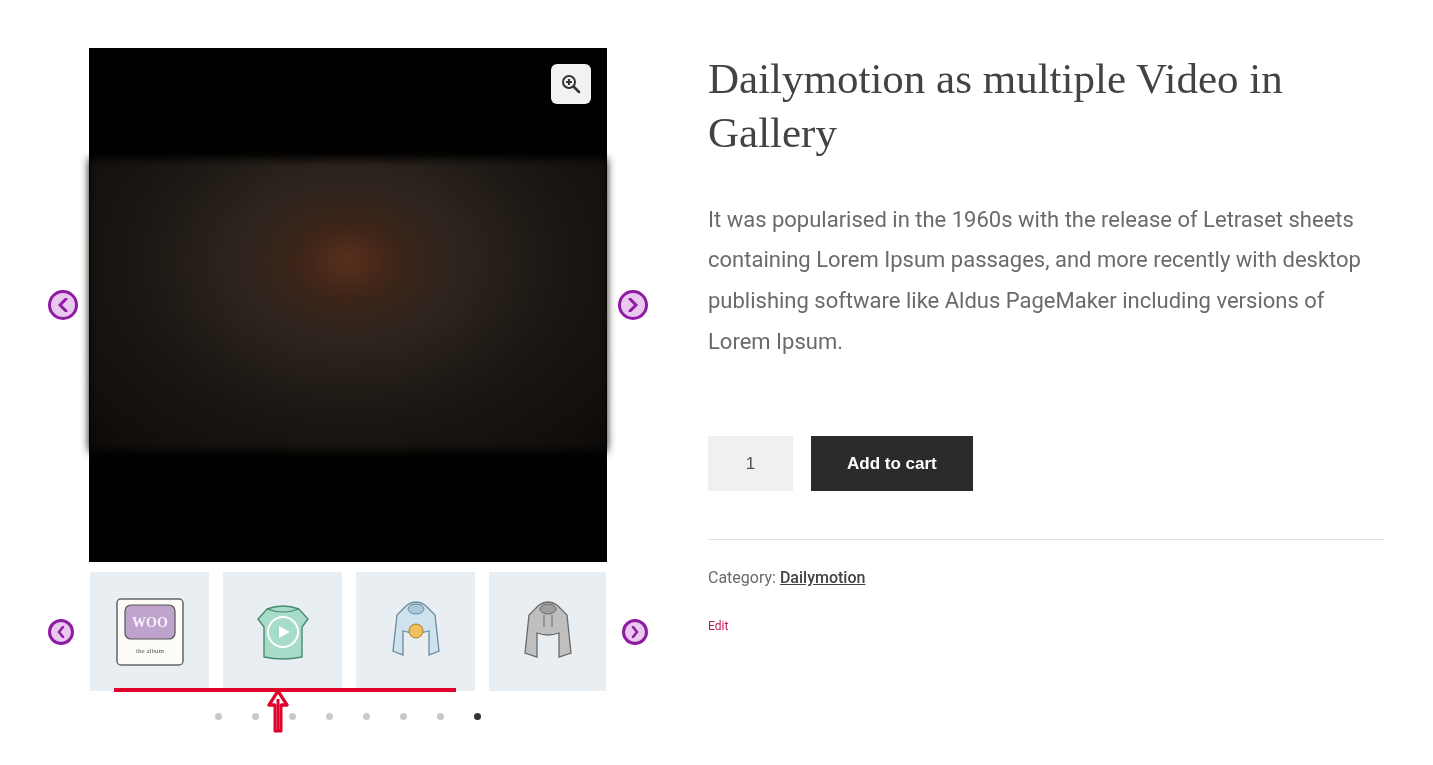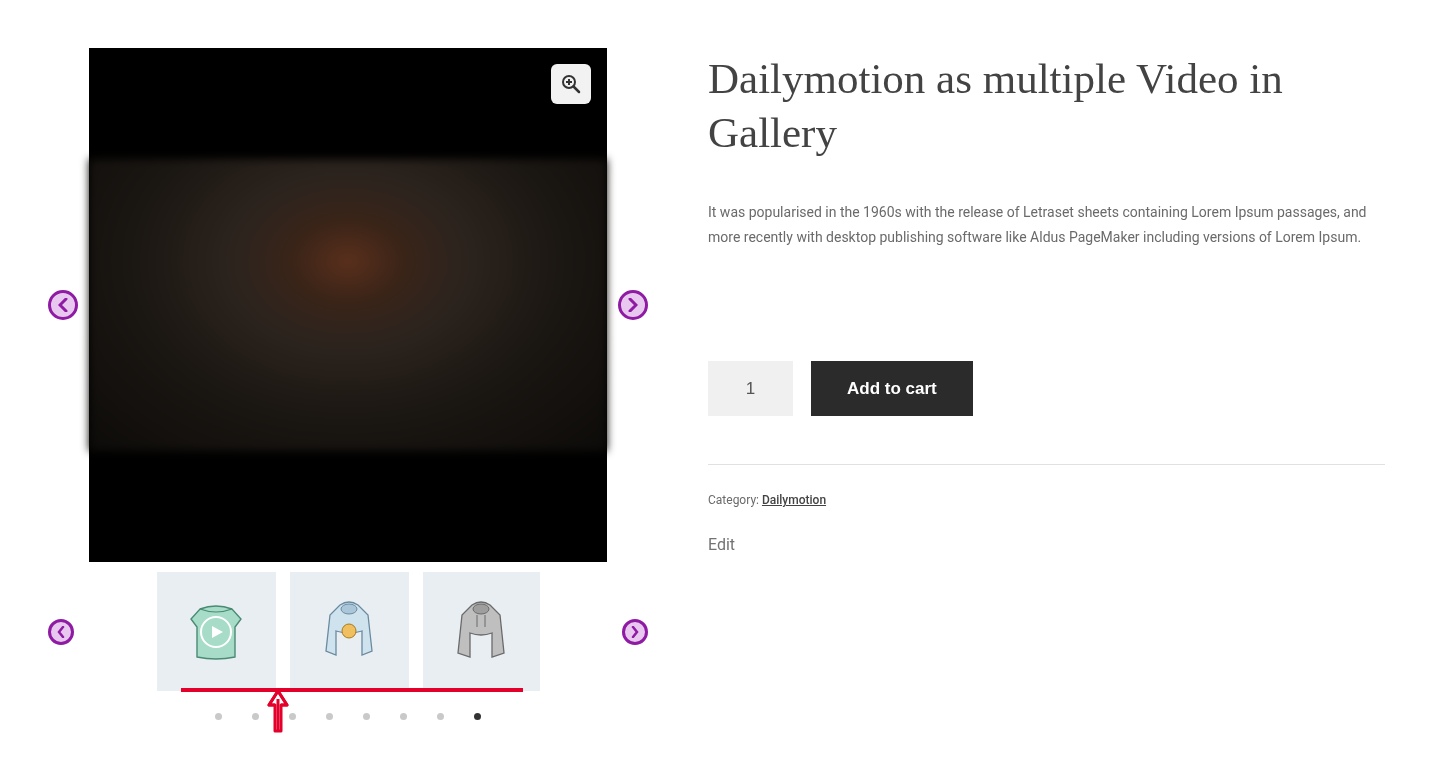--- a/index.html
+++ b/index.html
@@ -137,24 +137,24 @@
     margin: 0 0 40px 0;
     line-height: 1.25;
     font-family: Liberation Serif, serif;
   }
   .price {
     font-size: 27px;
     color: #555;
     margin-bottom: 44px;
   }
   .desc {
-    font-size: 14px;
+    font-size: 22px;
     color: #6a6a6a;
     line-height: 1.85;
-    margin-bottom: 110px;
+    margin-bottom: 74px;
   }
   .cart-row {
     display: flex;
     gap: 18px;
     align-items: stretch;
     margin-bottom: 48px;
   }
   .qty-input {
     width: 85px;
     height: 55px;
@@ -173,32 +173,32 @@
     font-size: 17px;
     font-weight: 600;
     cursor: pointer;
   }
   .divider {
     border: none;
     border-top: 1px solid #e1e1e1;
     margin: 0 0 28px 0;
   }
   .meta-row {
-    font-size: 12px;
+    font-size: 16px;
     color: #6a6a6a;
     margin-bottom: 28px;
   }
   .meta-row a {
     color: #434343;
     text-decoration: underline;
     font-weight: 500;
   }
   .edit-link {
-    color: #737373;
-    font-size: 16px;
+    color: #be185d;
+    font-size: 12px;
     text-decoration: none;
   }
   
   .sketch { width: 82px; height: 82px; }
 </style>
 </head>
 <body>
 
 <div class="container">
 
@@ -231,20 +231,28 @@
     <div class="thumbs-wrap">
       <div class="nav-btn small left">
         <svg width="8" height="12" viewBox="0 0 8 12">
             <path d="M6 1 L2 6 L6 11" stroke="#8f1aa3" stroke-width="2.5" fill="none" stroke-linecap="round"></path>
           </svg>
       </div>
 
       <div class="thumbs-strip">
         <div class="thumb">
           <svg class="sketch" viewBox="0 0 82 82">
+            <rect x="8" y="8" width="66" height="66" rx="4" fill="#fdfcf7" stroke="#666" stroke-width="1.5"></rect>
+            <rect x="16" y="14" width="50" height="34" rx="6" fill="#bfa3cc" stroke="#555" stroke-width="1.2"></rect>
+            <text x="41" y="36" font-size="14" font-family="cursive" fill="#f7f0ff" text-anchor="middle" font-weight="bold">WOO</text>
+            <text x="41" y="62" font-size="7" font-family="cursive" fill="#555" text-anchor="middle">the album</text>
+          </svg>
+        </div>
+        <div class="thumb">
+          <svg class="sketch" viewBox="0 0 82 82">
             <path d="M25 18 Q41 12 57 18 L66 28 L60 36 L60 66 Q41 70 22 66 L22 36 L16 28 Z" fill="#a6dcc8" stroke="#4a8a72" stroke-width="1.4"></path>
             <path d="M25 18 Q41 24 57 18" fill="none" stroke="#4a8a72" stroke-width="1.2"></path>
           </svg>
           <svg width="34" height="34" viewBox="0 0 34 34" style="position:absolute">
             <circle cx="17" cy="17" r="15" fill="none" stroke="#fff" stroke-width="2"></circle>
             <path d="M13 11 L24 17 L13 23 Z" fill="#fff"></path>
           </svg>
         </div>
         <div class="thumb">
           <svg class="sketch" viewBox="0 0 82 82">

